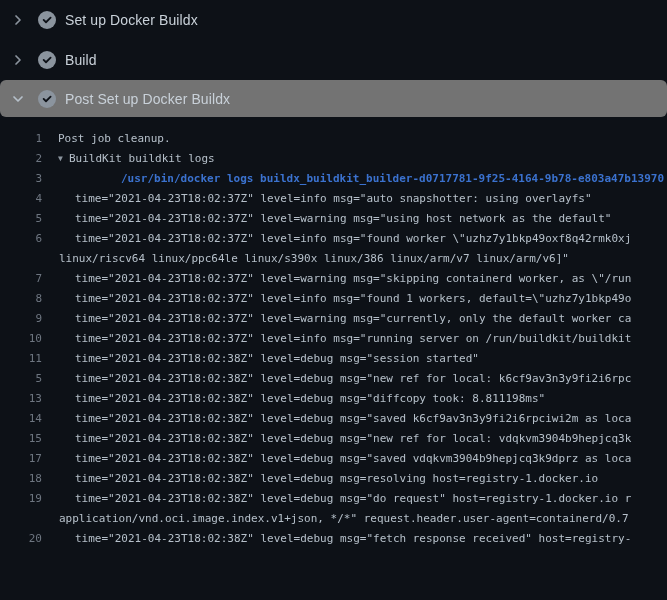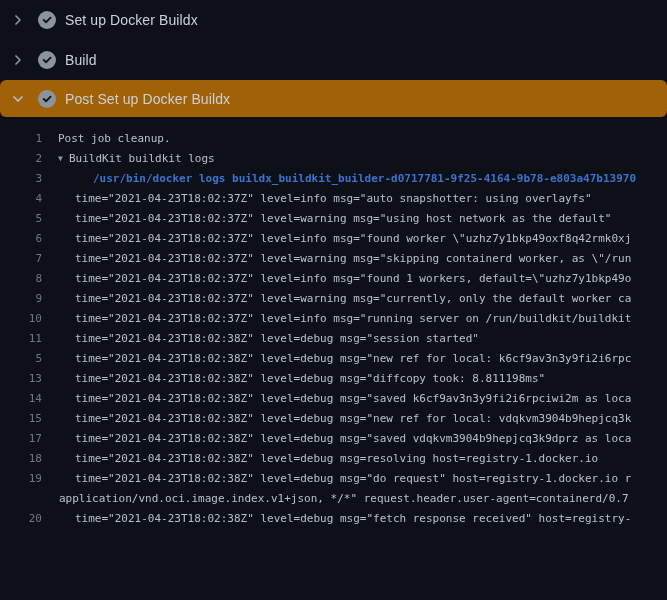--- a/index.html
+++ b/index.html
@@ -9,21 +9,21 @@
     background:#0d1117;
     font-family:"Liberation Sans", sans-serif;
   }
   
   .steps { width:667px; }
   .step-row {
     height:40px; display:flex; align-items:center;
     padding-left:8px; cursor:pointer;
   }
   .step-row.expanded {
-    height:37px; background:#a16207; border-radius:6px;
+    height:37px; background:#737373; border-radius:6px;
   }
   .chev {
     width:20px; height:16px; display:flex; align-items:center; justify-content:center;
     flex:0 0 20px;
   }
   .chev .down { display:none; }
   .step-row.expanded .chev .down { display:block; }
   .check {
     margin-left:10px; width:18px; height:18px; flex:0 0 18px;
     display:flex; align-items:center;
@@ -45,21 +45,21 @@
   .log-toggle {
     flex:0 0 27px; width:27px; padding-left:16px;
     color:#8b949e; font-size:8px; cursor:pointer;
   }
   .log-text { white-space:pre; }
   .k-group  .log-text { padding-left:16px; }
   .k-toggle .log-text { padding-left:0; }
   .k-nested .log-text { padding-left:33px; }
   .k-wrap   .log-text { padding-left:17px; }
   .k-command .log-text {
-    padding-left:51px; color:#3b72cf; font-weight:bold;
+    padding-left:51px; color:#3b72cf; font-weight:bold;margin-left:28px;
   }
 </style>
 </head>
 <body>
 
 <div class="page">
   <div class="steps">
   <div class="step-row">
     <span class="chev">
       <svg class="right" width="16" height="16" viewBox="0 0 16 16">
@@ -142,20 +142,21 @@
 
   <div class="log-row k-nested">
     <span class="log-num">6</span>
     
     <span class="log-text">time="2021-04-23T18:02:37Z" level=info msg="found worker \"uzhz7y1bkp49oxf8q42rmk0xj</span>
   </div>
 
   <div class="log-row k-wrap">
     <span class="log-num"></span>
     
+    <span class="log-text">linux/riscv64 linux/ppc64le linux/s390x linux/386 linux/arm/v7 linux/arm/v6]"</span>
   </div>
 
   <div class="log-row k-nested">
     <span class="log-num">7</span>
     
     <span class="log-text">time="2021-04-23T18:02:37Z" level=warning msg="skipping containerd worker, as \"/run</span>
   </div>
 
   <div class="log-row k-nested">
     <span class="log-num">8</span>

